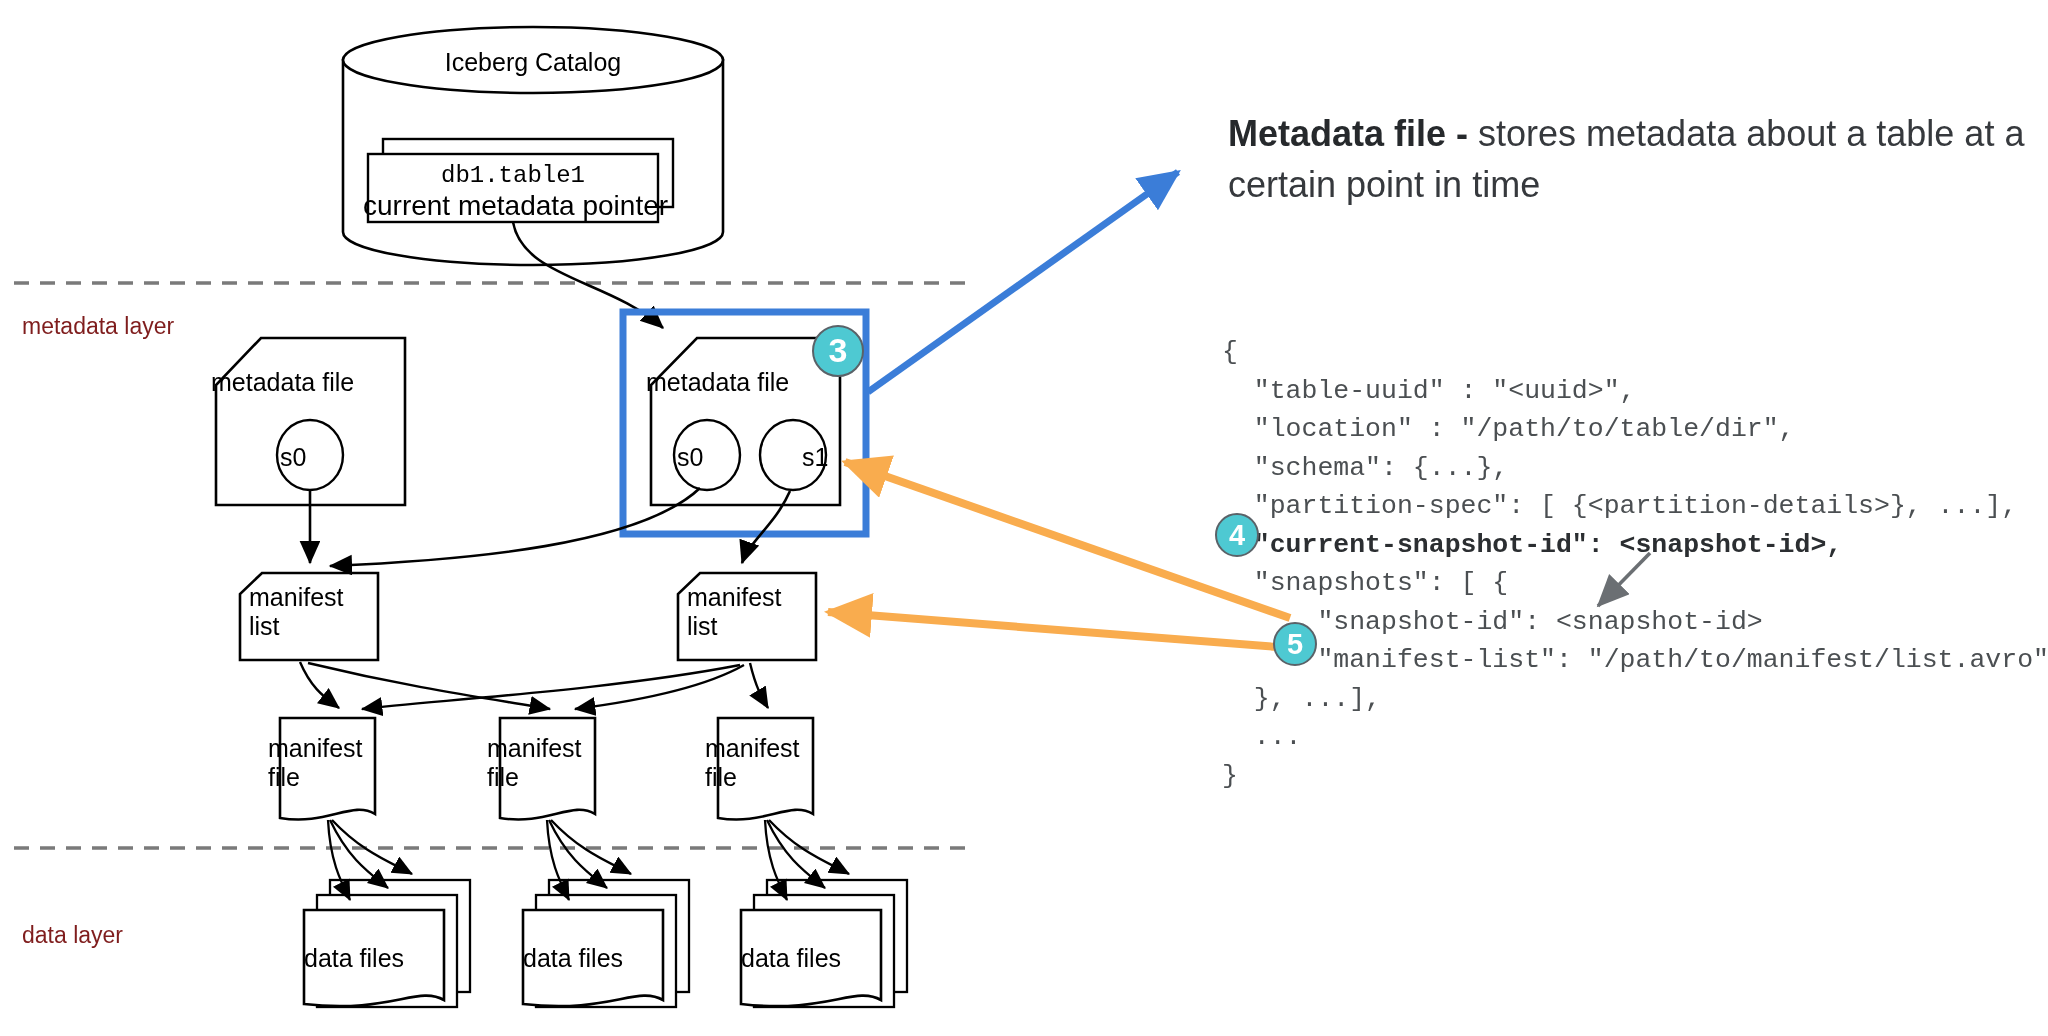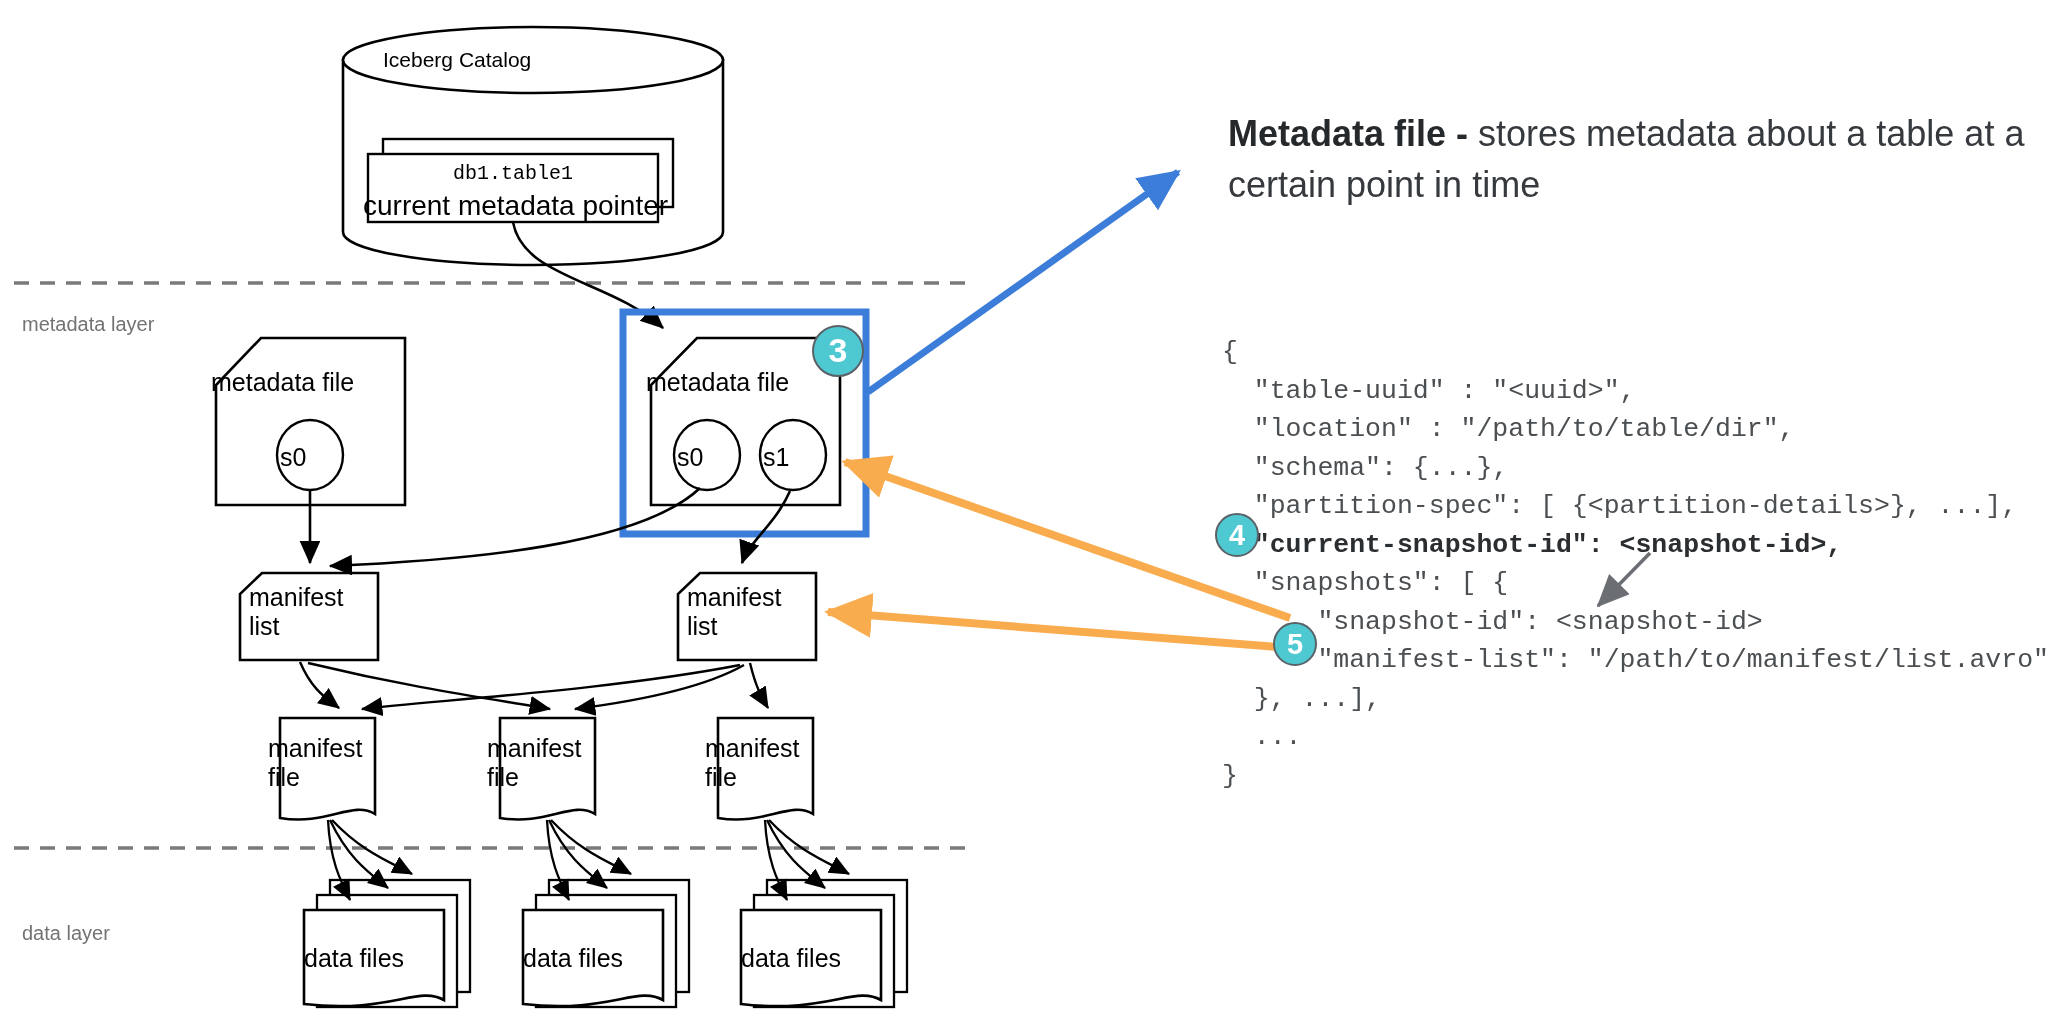--- a/index.html
+++ b/index.html
@@ -28,37 +28,37 @@
     width: 2048px;
     height: 1036px;
   }
   .txt {
     position: absolute;
     white-space: pre;
     color: #000000;
     font-family: "Liberation Sans", sans-serif;
   }
   .layer-label {
-    font-size: 20px;
-    color: #737373;
+    font-size: 23px;
+    color: #7f1d1d;
   }
   .node-label {
     font-size: 25px;
     text-align: left;
     color: #000000;
     line-height: 1.18;
   }
   .catalog-title {
-    font-size: 21px;
-    text-align: left;
+    font-size: 25px;
+    text-align: center;
     width: 300px;
   }
   .ptr-line1 {
     font-family: "Liberation Mono", monospace;
-    font-size: 20px;
+    font-size: 24px;
     text-align: center;
     width: 300px;
   }
   .ptr-line2 {
     font-size: 28px;
     text-align: center;
     width: 300px;
   }
   .headline {
     position: absolute;
@@ -227,21 +227,21 @@
 
   <div class="txt catalog-title" style="left:383px; top:48px;">Iceberg Catalog</div>
   <div class="txt ptr-line1" style="left:363px; top:162px;">db1.table1</div>
   <div class="txt ptr-line2" style="left:363px; top:190px;">current metadata pointer</div>
 
   <div class="txt node-label" style="left:211px; top:368px; width:200px;">metadata file</div>
   <div class="txt node-label" style="left:646px; top:368px; width:200px;">metadata file</div>
 
   <div class="txt node-label" style="left:280px; top:443px; width:60px;">s0</div>
   <div class="txt node-label" style="left:677px; top:443px; width:60px;">s0</div>
-  <div class="txt node-label" style="left:763px; top:443px; width:60px;">s1</div>
+  <div class="txt node-label" style="left:763px; top:443px; width:60px;padding-left:39px;">s1</div>
 
   <div class="badge badge-3">3</div>
 
   <div class="txt node-label" style="left:249px; top:583px; width:120px;">manifest</div>
   <div class="txt node-label" style="left:249px; top:612px; width:120px;">list</div>
   <div class="txt node-label" style="left:687px; top:583px; width:120px;">manifest</div>
   <div class="txt node-label" style="left:687px; top:612px; width:120px;">list</div>
 
   <div class="txt node-label" style="left:268px; top:734px; width:120px;">manifest</div>
   <div class="txt node-label" style="left:268px; top:763px; width:120px;">file</div>

